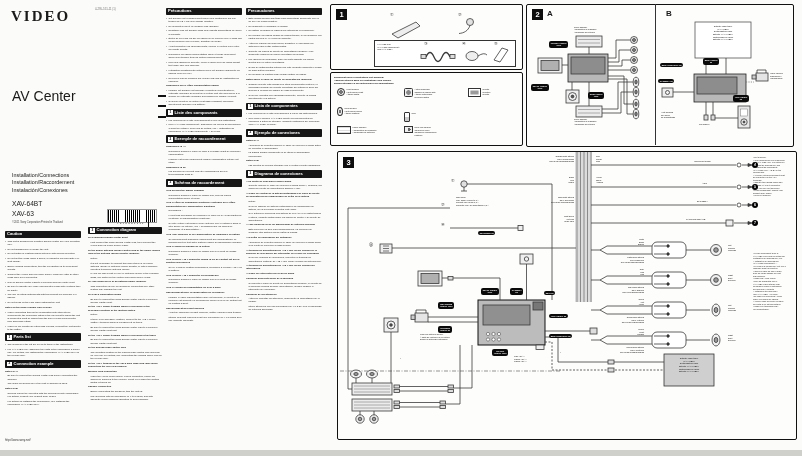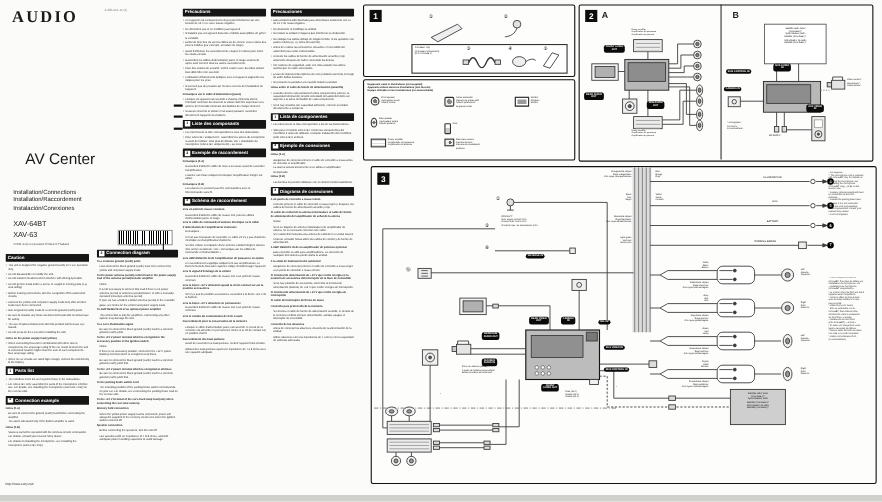--- a/index.html
+++ b/index.html
@@ -1,20 +1,20 @@
 <!DOCTYPE html>
 <html><head>
 <meta charset="utf-8">
 <style>
   html,body{margin:0;padding:0;background:#cfcfcb;-webkit-text-size-adjust:none;}
   #sheet{position:relative;width:802px;height:450px;background:#fbfbf9;font-family:"Liberation Sans",sans-serif;color:#1a1a1a;overflow:hidden;}
   
   .brand{position:absolute;left:11px;top:8px;font-family:"Liberation Serif",serif;font-weight:bold;font-size:15px;letter-spacing:2px;}
   .doccode{position:absolute;left:95px;top:7px;font-size:2.8px;color:#777;}
-  .product{position:absolute;left:23px;top:88px;font-size:14px;margin-top:48px;}
+  .product{position:absolute;left:12px;top:88px;font-size:14px;}
   .titles{position:absolute;left:12px;top:172px;font-size:5.4px;line-height:7.4px;}
   .models{position:absolute;left:12px;top:199px;font-size:6.6px;line-height:10px;}
   .copyright{position:absolute;left:12px;top:221px;font-size:2.6px;color:#444;}
   .barcode{position:absolute;left:107px;top:209px;width:48px;height:12px;background:repeating-linear-gradient(90deg,#000 0 0.8px,#fff 0.8px 2.1px);border:0.5px solid #999;}
   .barcode-digits{position:absolute;left:107px;top:222px;width:48px;text-align:center;font-size:2.4px;letter-spacing:1.5px;}
   .siteurl{position:absolute;left:5px;top:438px;font-size:2.9px;color:#333;}
   
   .mark{position:absolute;background:#111;}
   
   .col{position:absolute;font-size:2.45px;line-height:1.28;color:#222;overflow:hidden;}
@@ -55,21 +55,21 @@
   .ic-ipod{width:6px;height:10px;border:0.8px solid #333;border-radius:1px;background:linear-gradient(#fff 0 45%,#ccc 45%);}
   .ic-camera{width:9px;height:7px;border:0.8px solid #333;background:radial-gradient(circle at 60% 50%,#666 0 1.4px,#eee 1.5px);}
   .ic-monitor{width:13px;height:9px;border:0.8px solid #333;background:#9b9b9b;box-shadow:inset 0 0 0 1.4px #fff;}
   svg{position:absolute;left:0;top:0;}
 </style>
 </head>
 <body>
 
 <div id="sheet">
 
-  <div class="brand">AUDIO</div>
+  <div class="brand">VIDEO</div>
   <div class="doccode">4-295-551-11 (1)</div>
   <div class="product">AV Center</div>
   <div class="titles">
     <div>Installation/Connections</div>
     <div>Installation/Raccordement</div>
     <div>Instalación/Conexiones</div>
   </div>
   <div class="models">
     <div>XAV-64BT</div>
     <div>XAV-63</div>

